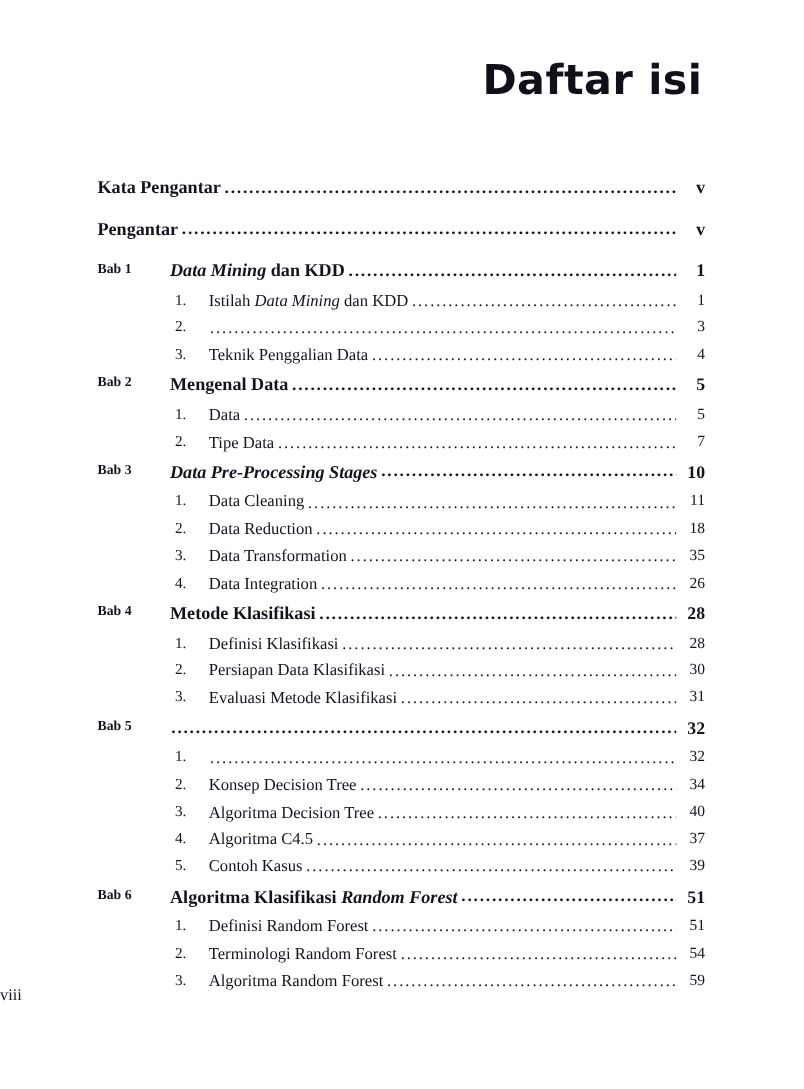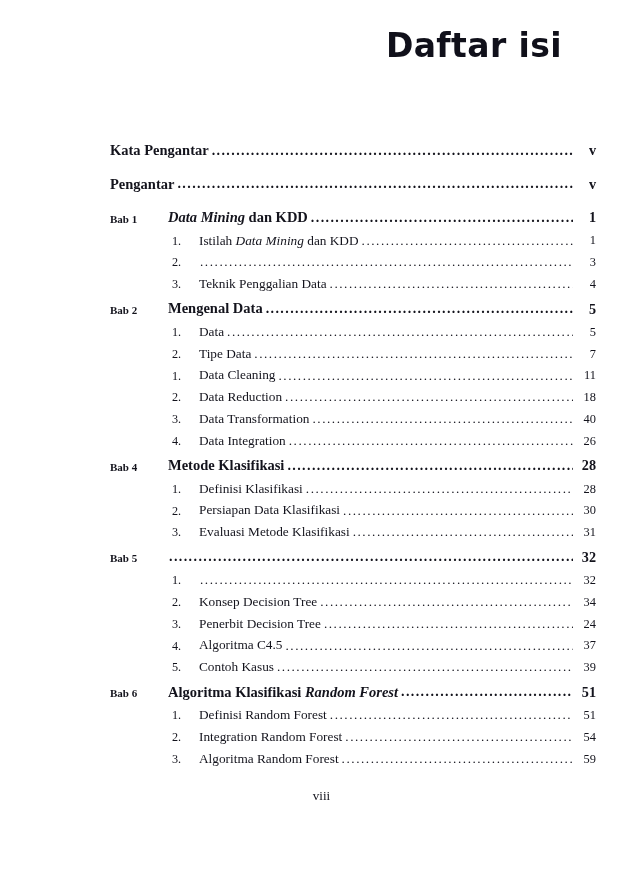--- a/index.html
+++ b/index.html
@@ -20,21 +20,21 @@
   .page {
     position: relative;
     width: 643px;
     height: 871px;
     box-sizing: border-box;
   }
 
   
   .title-area {
     position: absolute;
-    top: 28px;
+    top: 46px;
     left: 0;
     right: 81px;
     text-align: right;
   }
   .doc-title {
     font-family: "DejaVu Sans", "Liberation Sans", sans-serif;
     font-weight: 700;
     font-size: 33px;
     letter-spacing: 0.4px;
     color: #10101a;
@@ -45,24 +45,23 @@
   
   .toc {
     position: absolute;
     top: 143px;
     left: 78px;
     width: 486px;
   }
 
   .toc-row {
     display: flex;
-    align-items: flex-end;
+    align-items: flex-start;
     width: 100%;
     white-space: nowrap;
-    margin-left: 32px;
   }
 
   
   .row-front {
     font-size: 14.5px;
     font-weight: 700;
     line-height: 1.0;
     margin-bottom: 19px;
   }
 
@@ -147,21 +146,20 @@
   em.it {
     font-style: italic;
   }
 
   
   .folio {
     position: absolute;
     top: 788px;
     left: 0;
     width: 643px;
-    text-align: center;
     font-size: 13px;
     color: #13131c;
   }
 </style>
 </head>
 <body>
 
 <div class="page">
 
   <div class="title-area">
@@ -214,37 +212,43 @@
           <span class="entry-text"><span>Data</span></span>
           <span class="leader"></span>
           <span class="page-num">5</span>
         </div>
         <div class="toc-row row-sub">
           <span class="sub-num">2.</span>
           <span class="entry-text"><span>Tipe Data</span></span>
           <span class="leader"></span>
           <span class="page-num">7</span>
         </div>
+        <div class="toc-row row-chapter">
+          <span class="chap-label">Bab 3</span>
+          <span class="entry-text"><em class="it">Data Pre-Processing Stages</em></span>
+          <span class="leader"></span>
+          <span class="page-num">10</span>
+        </div>
         <div class="toc-row row-sub">
           <span class="sub-num">1.</span>
           <span class="entry-text"><span>Data Cleaning</span></span>
           <span class="leader"></span>
           <span class="page-num">11</span>
         </div>
         <div class="toc-row row-sub">
           <span class="sub-num">2.</span>
           <span class="entry-text"><span>Data Reduction</span></span>
           <span class="leader"></span>
           <span class="page-num">18</span>
         </div>
         <div class="toc-row row-sub">
           <span class="sub-num">3.</span>
           <span class="entry-text"><span>Data Transformation</span></span>
           <span class="leader"></span>
-          <span class="page-num">40</span>
+          <span class="page-num">35</span>
         </div>
         <div class="toc-row row-sub">
           <span class="sub-num">4.</span>
           <span class="entry-text"><span>Data Integration</span></span>
           <span class="leader"></span>
           <span class="page-num">26</span>
         </div>
         <div class="toc-row row-chapter">
           <span class="chap-label">Bab 4</span>
           <span class="entry-text"><span>Metode Klasifikasi</span></span>
@@ -280,23 +284,23 @@
           <span class="page-num">32</span>
         </div>
         <div class="toc-row row-sub">
           <span class="sub-num">2.</span>
           <span class="entry-text"><span>Konsep Decision Tree</span></span>
           <span class="leader"></span>
           <span class="page-num">34</span>
         </div>
         <div class="toc-row row-sub">
           <span class="sub-num">3.</span>
-          <span class="entry-text"><span>Penerbit Decision Tree</span></span>
-          <span class="leader"></span>
-          <span class="page-num">24</span>
+          <span class="entry-text"><span>Algoritma Decision Tree</span></span>
+          <span class="leader"></span>
+          <span class="page-num">40</span>
         </div>
         <div class="toc-row row-sub">
           <span class="sub-num">4.</span>
           <span class="entry-text"><span>Algoritma C4.5</span></span>
           <span class="leader"></span>
           <span class="page-num">37</span>
         </div>
         <div class="toc-row row-sub">
           <span class="sub-num">5.</span>
           <span class="entry-text"><span>Contoh Kasus</span></span>
@@ -310,21 +314,21 @@
           <span class="page-num">51</span>
         </div>
         <div class="toc-row row-sub">
           <span class="sub-num">1.</span>
           <span class="entry-text"><span>Definisi Random Forest</span></span>
           <span class="leader"></span>
           <span class="page-num">51</span>
         </div>
         <div class="toc-row row-sub">
           <span class="sub-num">2.</span>
-          <span class="entry-text"><span>Integration Random Forest</span></span>
+          <span class="entry-text"><span>Terminologi Random Forest</span></span>
           <span class="leader"></span>
           <span class="page-num">54</span>
         </div>
         <div class="toc-row row-sub">
           <span class="sub-num">3.</span>
           <span class="entry-text"><span>Algoritma Random Forest</span></span>
           <span class="leader"></span>
           <span class="page-num">59</span>
         </div>
       </div>

